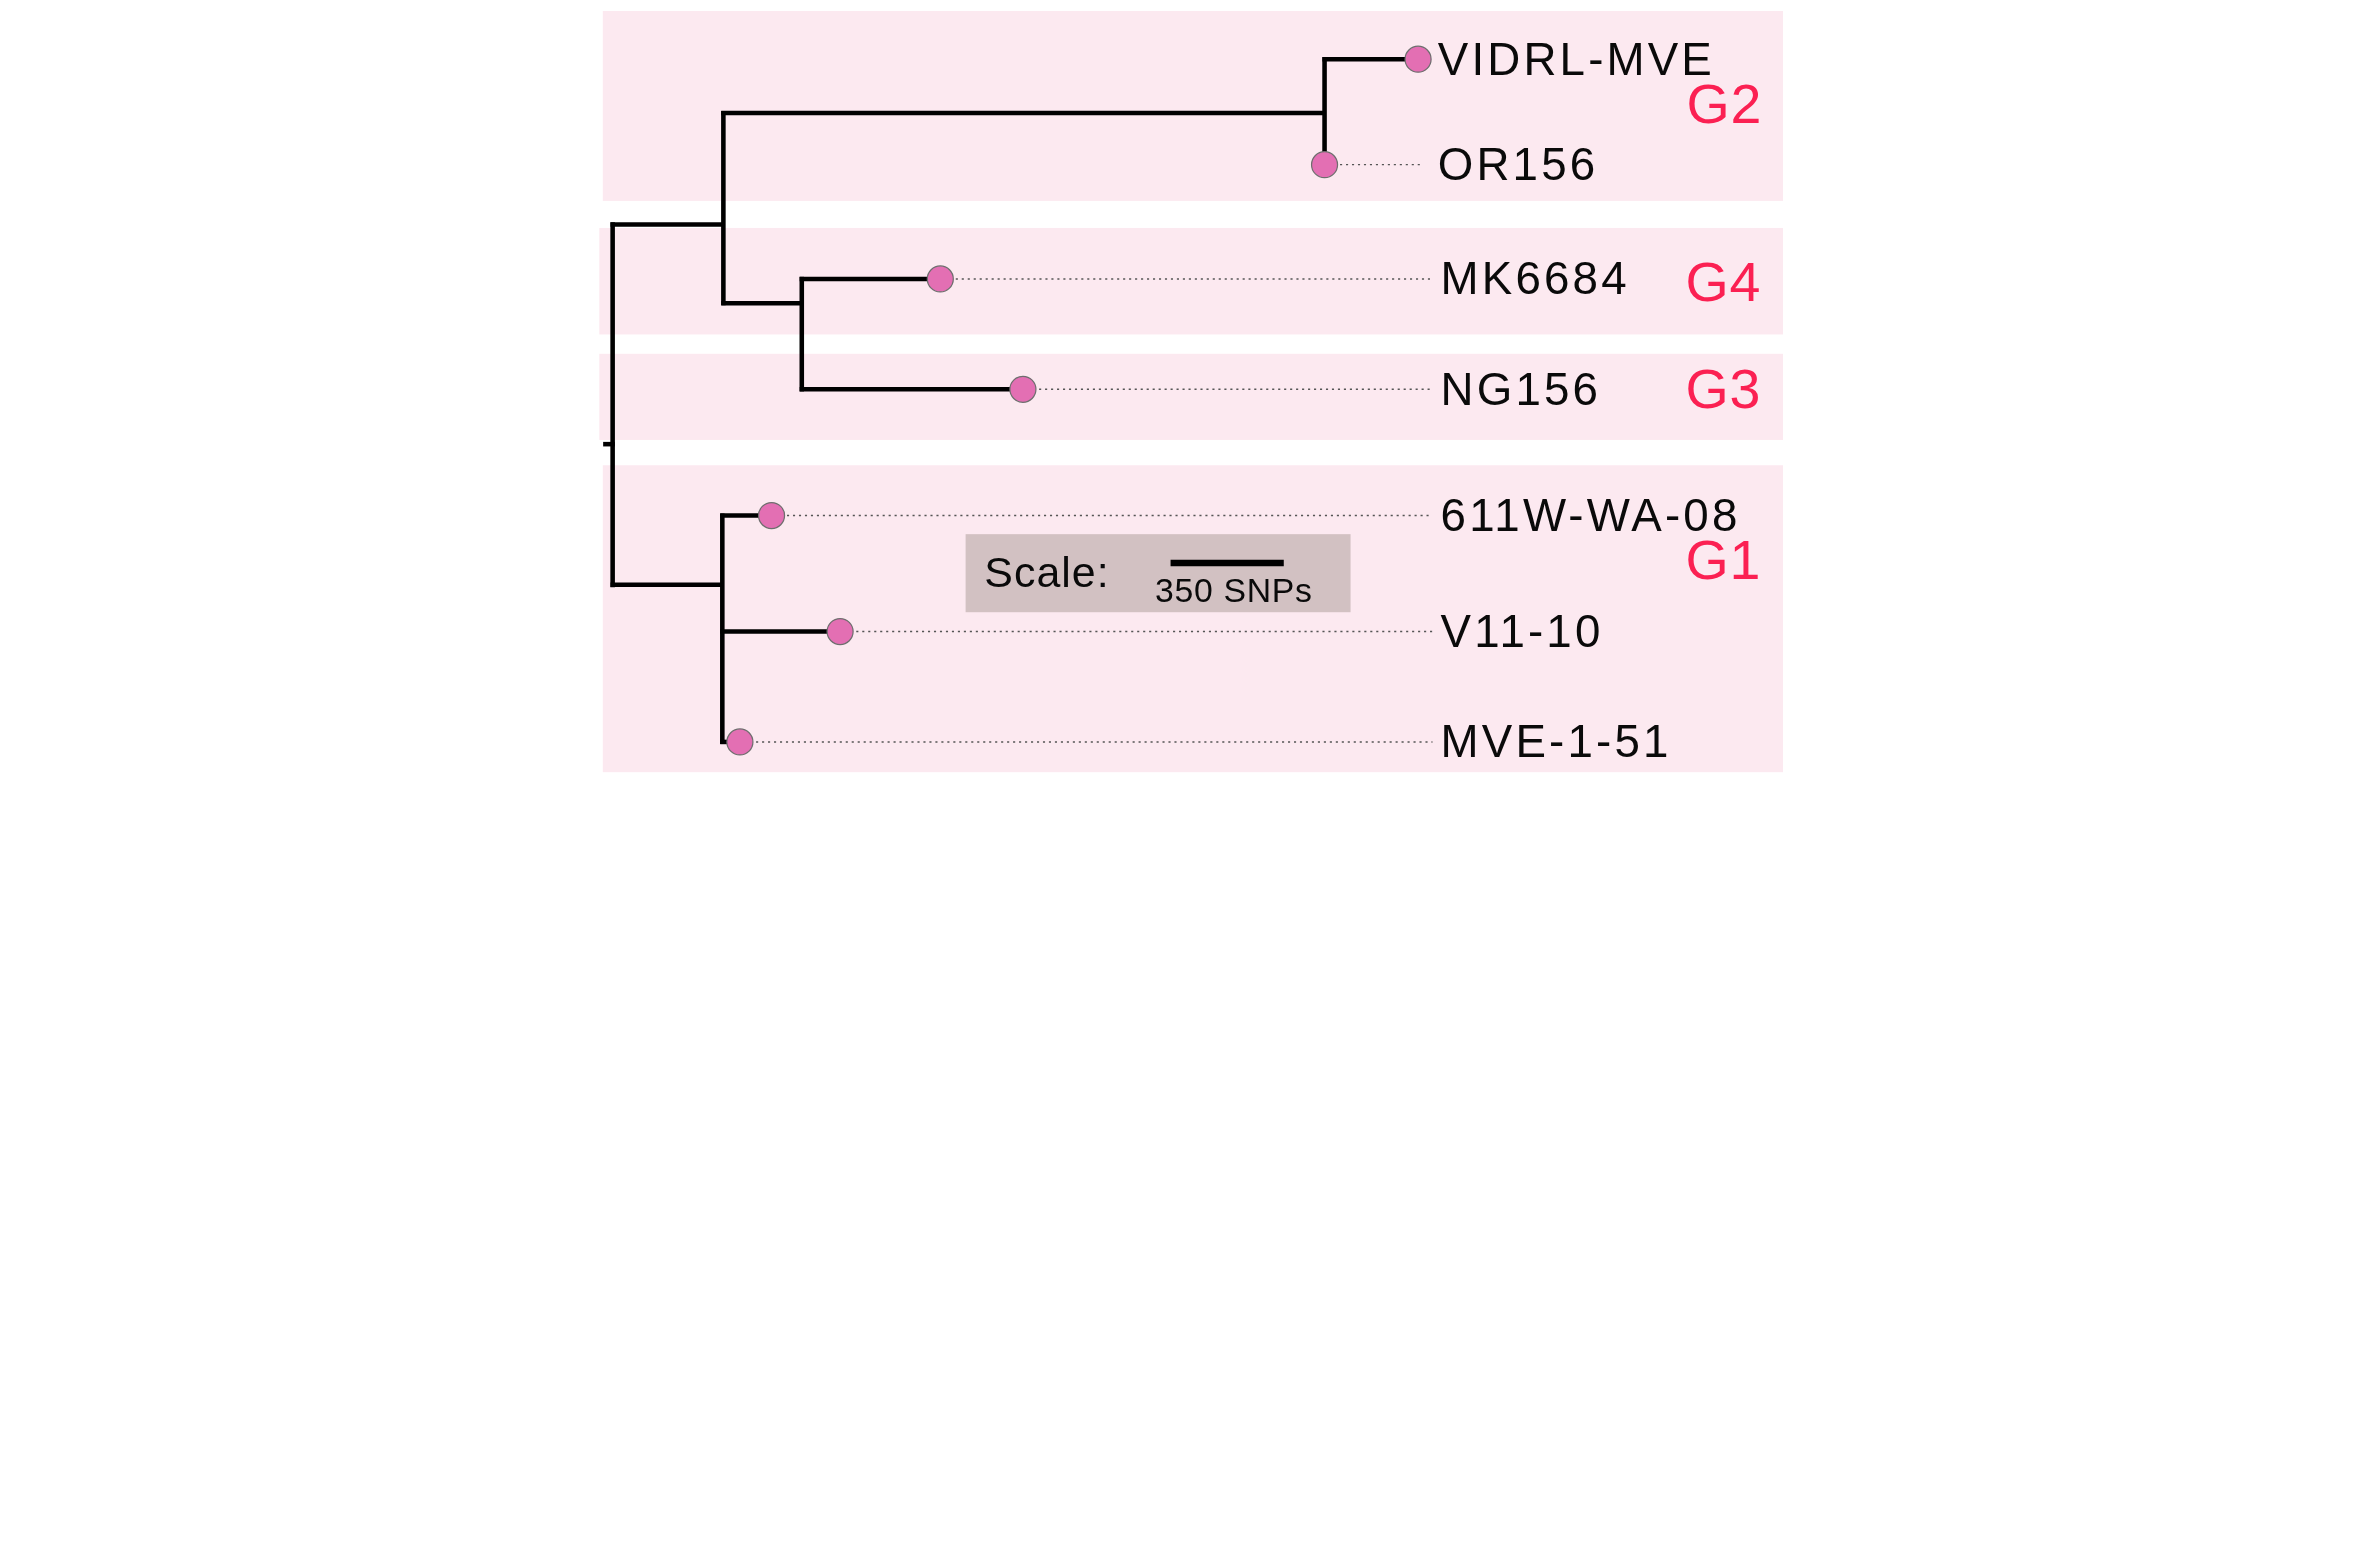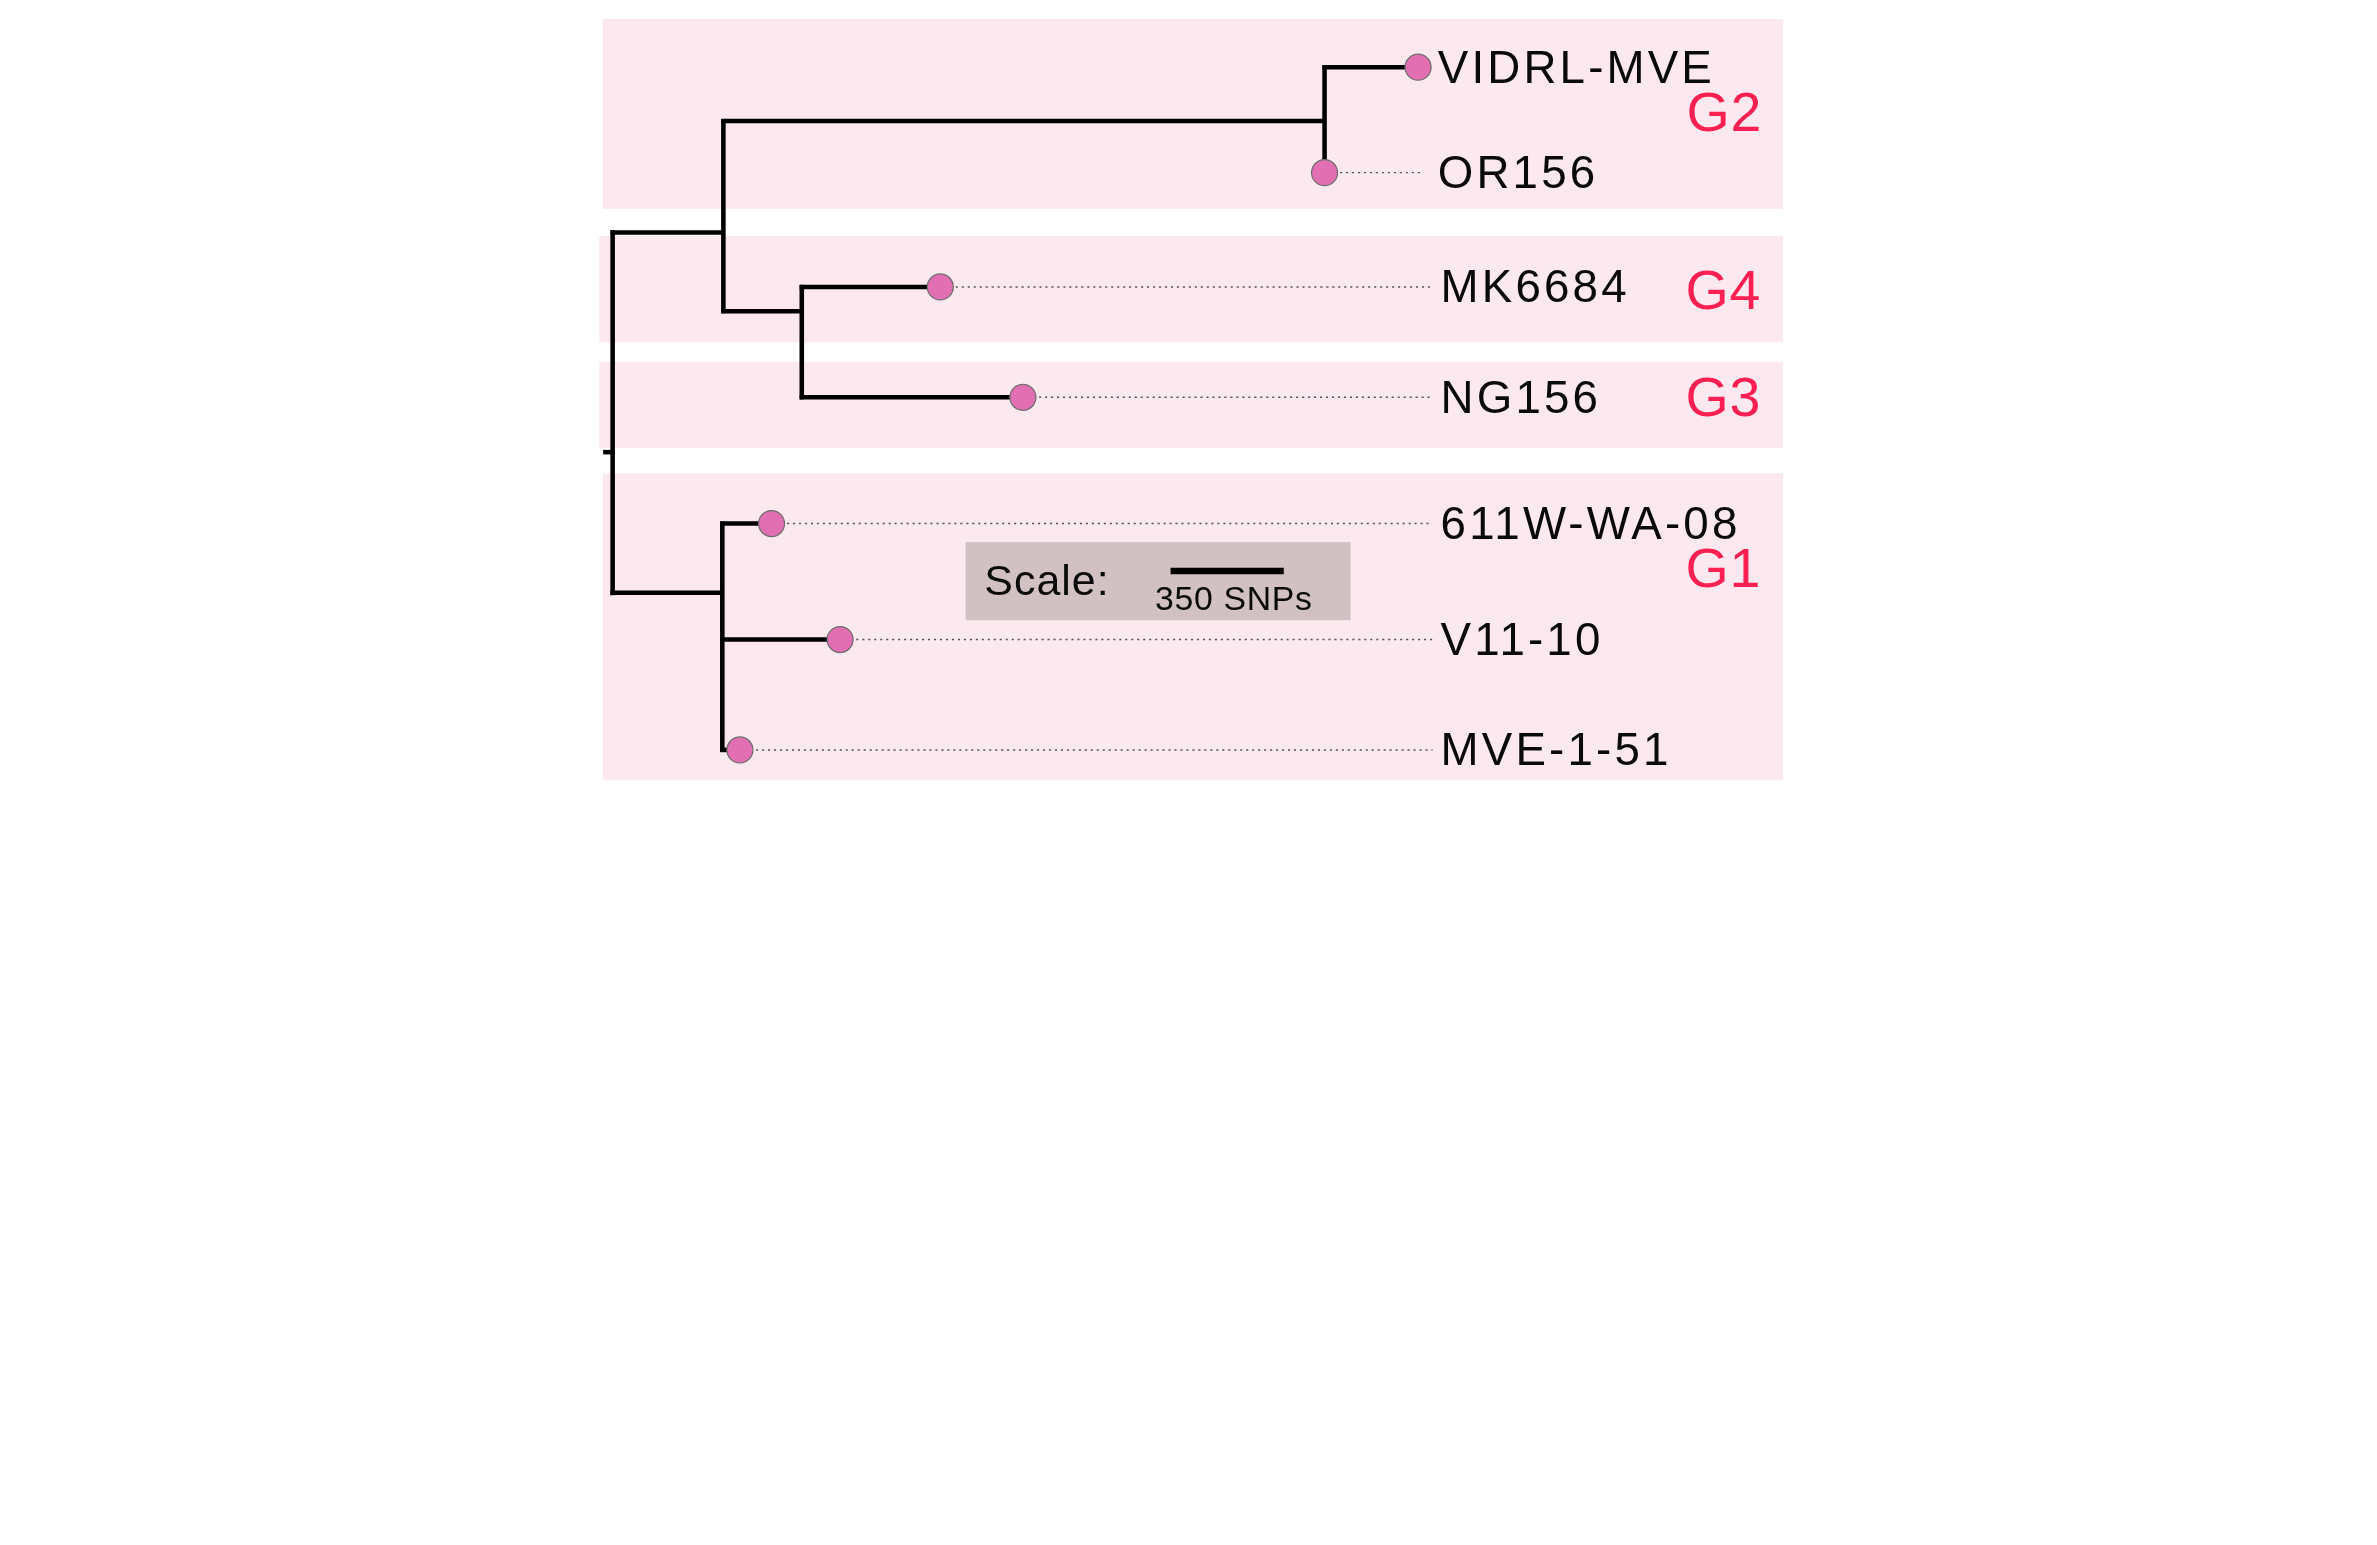--- a/index.html
+++ b/index.html
@@ -1,16 +1,16 @@
 <!DOCTYPE html>
 <html style="font-size:11.2px"><head>
 <meta charset="utf-8">
 <style>
   html,body{margin:0;padding:0;background:#ffffff;}
-  .stage{width:100%;max-width:1189px;margin:12px auto;text-align:center;}
+  .stage{width:100%;max-width:1189px;margin:4px auto;text-align:center;}
   svg{display:block;width:100%;height:auto;background:#ffffff;}
   text{font-family:"Liberation Sans","DejaVu Sans",sans-serif;}
   .tip-label{fill:#0a0a0a;letter-spacing:9px;}
   .group-label{letter-spacing:2px;}
   .scale-title{fill:#0a0a0a;letter-spacing:3px;}
   .scale-units{fill:#0a0a0a;letter-spacing:2px;}
 </style>
 </head>
 <body>
 

